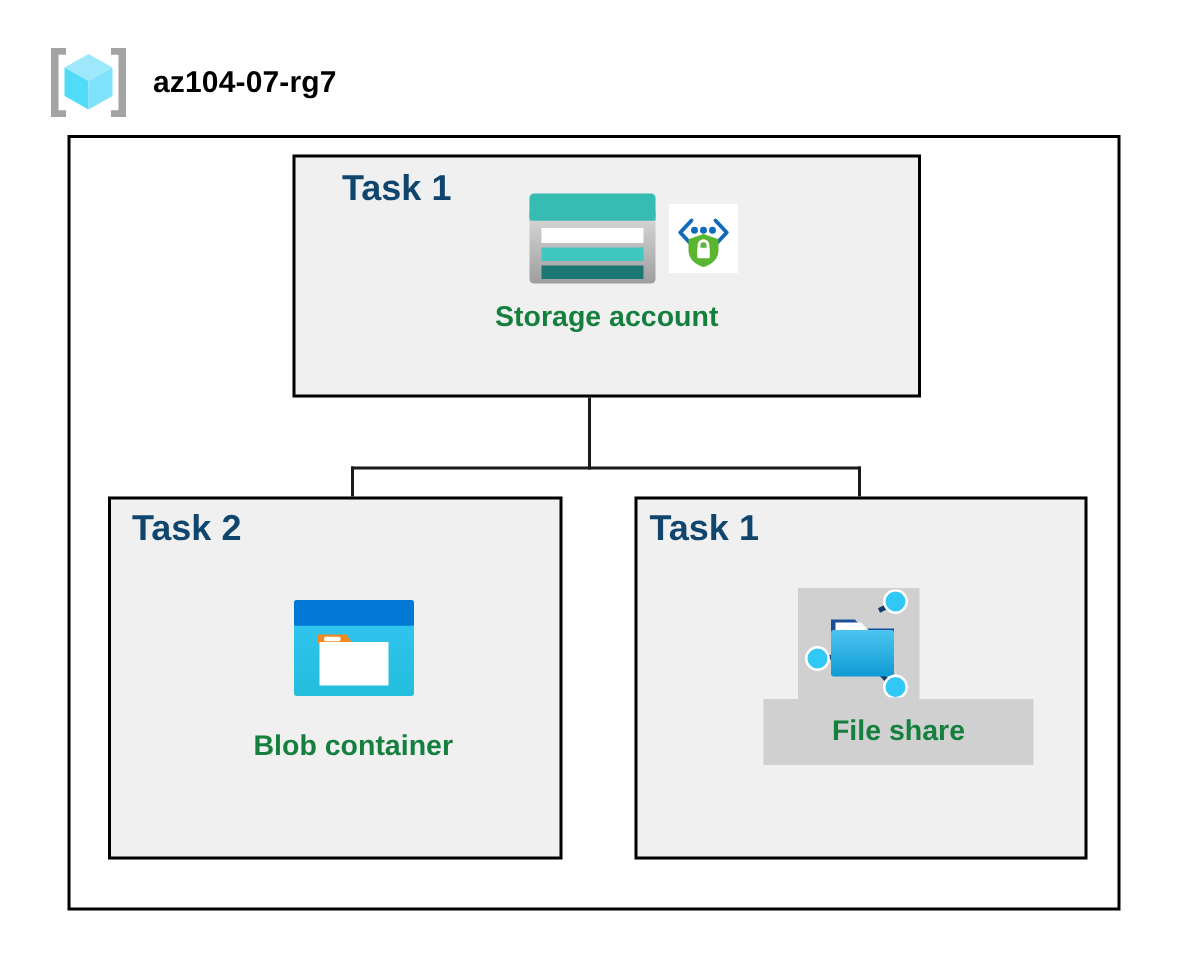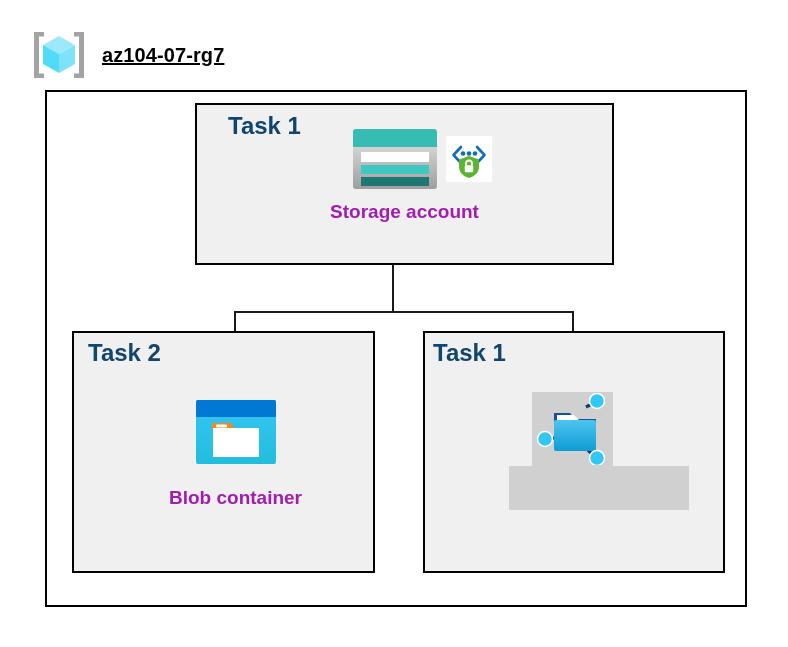--- a/index.html
+++ b/index.html
@@ -36,21 +36,20 @@
     width: 58px;
     height: 52px;
     flex: 0 0 auto;
   }
   #rg-title {
     font-size: 20px;
     font-weight: bold;
     color: #000000;
     letter-spacing: 0.1px;
     white-space: nowrap;
-    text-decoration: underline;
   }
 
   
   #outer-box {
     position: absolute;
     left: 45px;
     top: 90px;
     width: 702px;
     height: 517px;
     border: 2px solid #000000;
@@ -78,21 +77,21 @@
   }
   #task1-label { left: 228px; top: 112px; }
   #task2-label { left: 88px;  top: 339px; }
   #task3-label { left: 433px; top: 339px; }
 
   
   .node-label {
     position: absolute;
     font-size: 19px;
     font-weight: bold;
-    color: #a21caf;
+    color: #15803d;
     white-space: nowrap;
     text-align: center;
   }
   #storage-label { left: 195px; top: 201px; width: 419px; }
   #blob-label    { left: 84px;  top: 487px; width: 303px; }
 
   
   #fileshare-plate {
     position: absolute;
     left: 509px;
@@ -266,14 +265,15 @@
       <rect x="20" y="27" width="42" height="31" rx="2" fill="url(#fsBody)"></rect>
 
       <circle cx="11" cy="46" r="7.5" fill="#32c8f5" stroke="#ffffff" stroke-width="1.6"></circle>
       <circle cx="63" cy="8" r="7.5" fill="#32c8f5" stroke="#ffffff" stroke-width="1.6"></circle>
       <circle cx="63" cy="65" r="7.5" fill="#32c8f5" stroke="#ffffff" stroke-width="1.6"></circle>
     </svg>
   </span>
 
   <div id="fileshare-plate"></div>
 
+  <div class="node-label" id="fileshare-label">File share</div>
 
 </div>
 
 </body></html>

